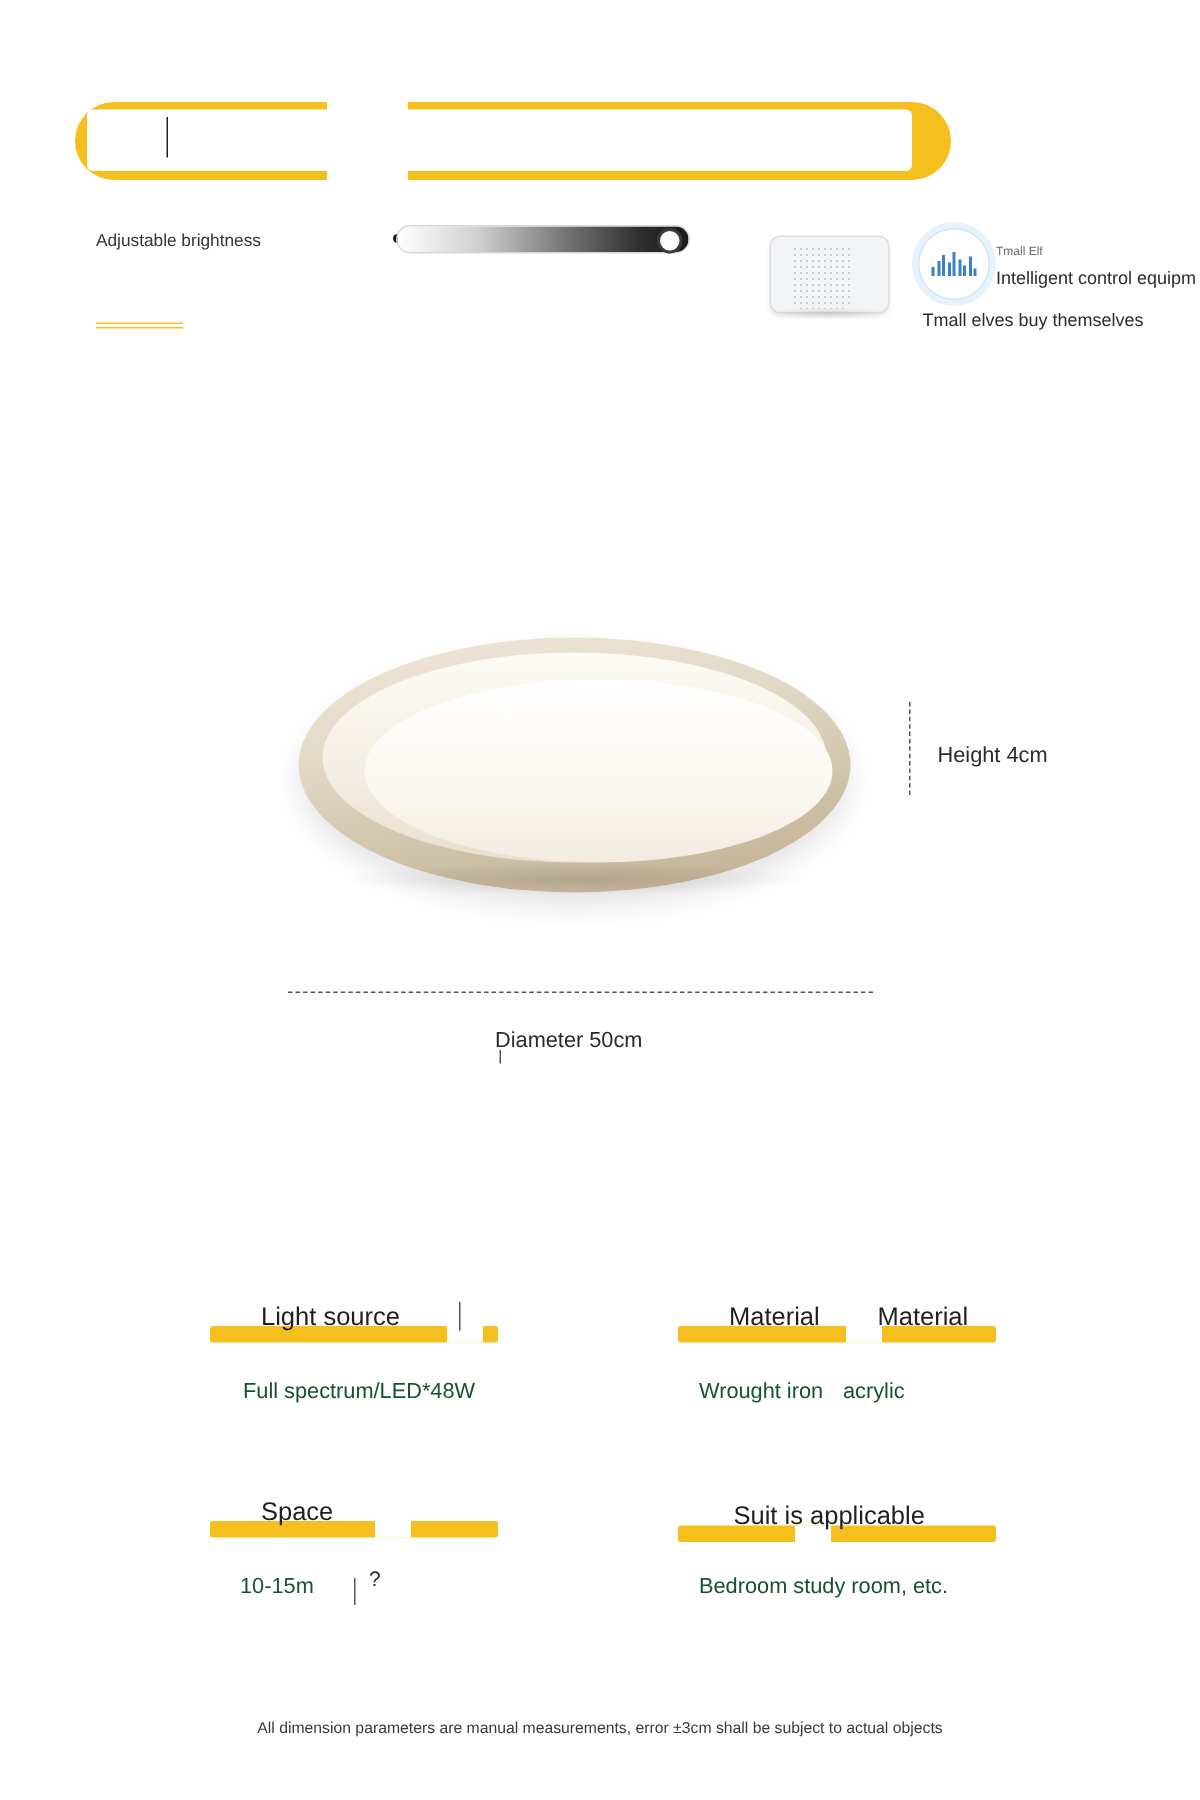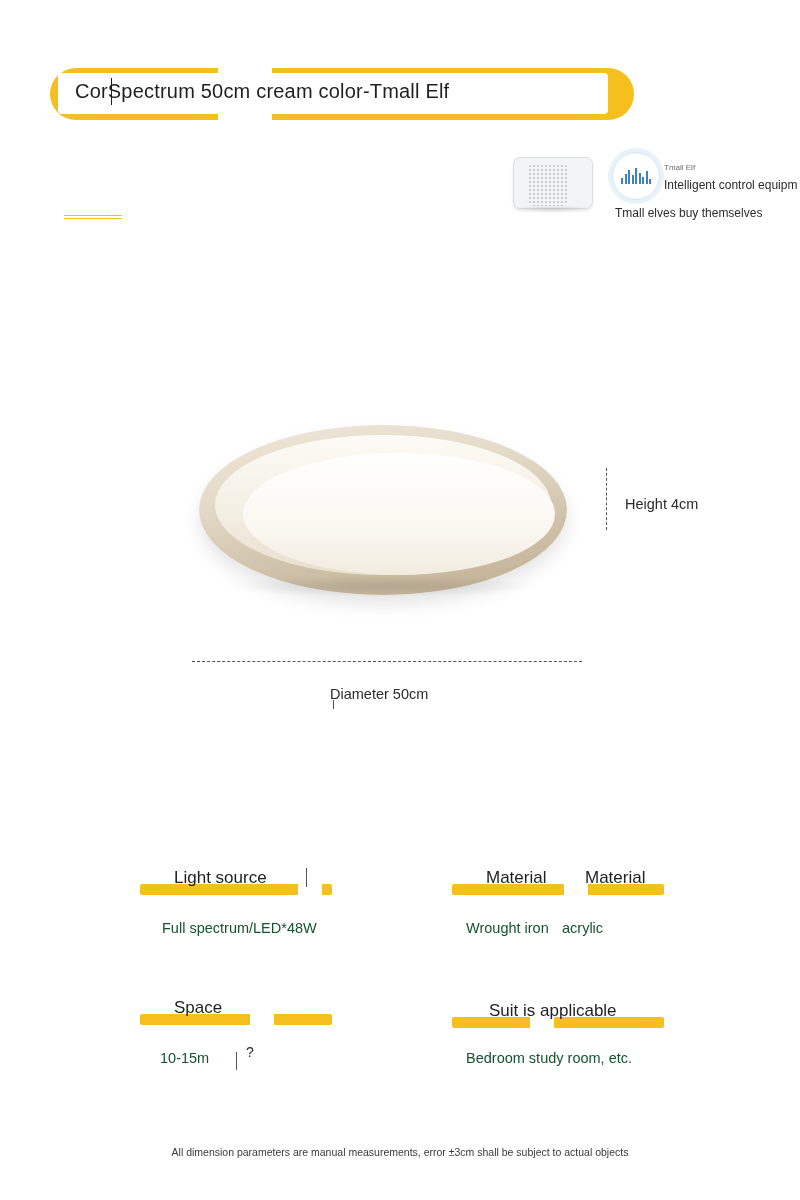--- a/index.html
+++ b/index.html
@@ -381,26 +381,32 @@
     color: #3a3a3a;
   }
 </style>
 </head>
 <body>
 
 <div class="title-wrap">
   <div class="title-pill"></div>
   <div class="title-pill-inner"></div>
   <div class="title-gap"></div>
-  <div class="title-text">CorSpectrum 50cm cream color-Tmall Elf</div>
 </div>
 <div class="title-cursor"></div>
 
 <div class="sliders">
 
+  <div class="slider-row">
+    <span class="slider-label">Adjustable brightness</span>
+    <span class="dot-left"></span>
+    <div class="slider-track slider-bright">
+      <span class="knob" style="right:4px;"></span>
+    </div>
+  </div>
 
 
 </div>
 <div class="slider-dash-1"></div>
 <div class="slider-dash-2"></div>
 
 <div class="speaker">
   <div class="speaker-body">
     <div class="speaker-mesh"></div>
   </div>

